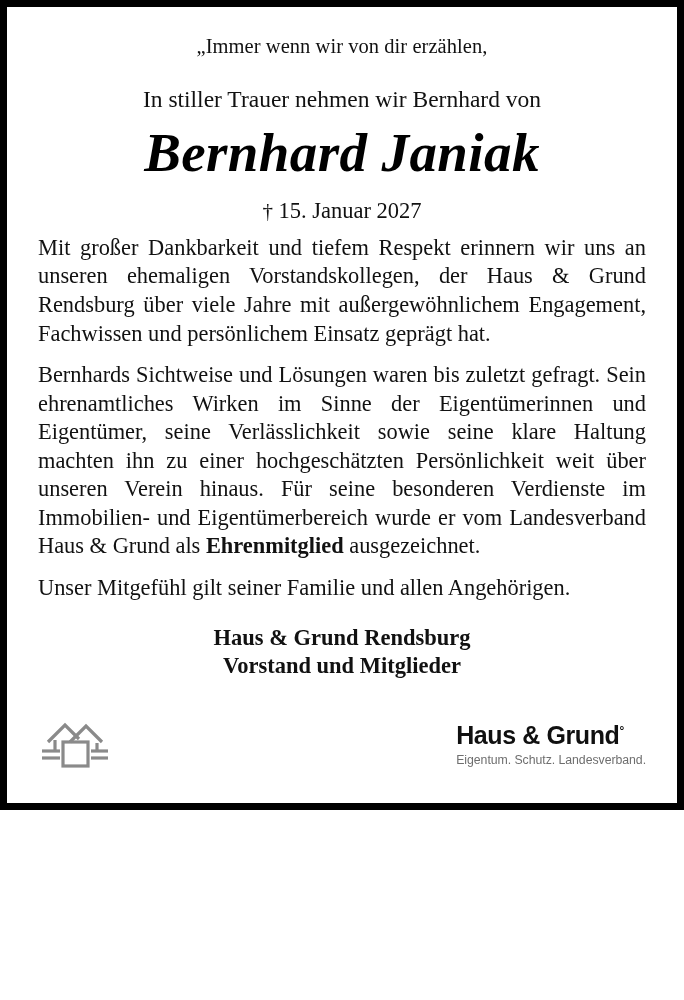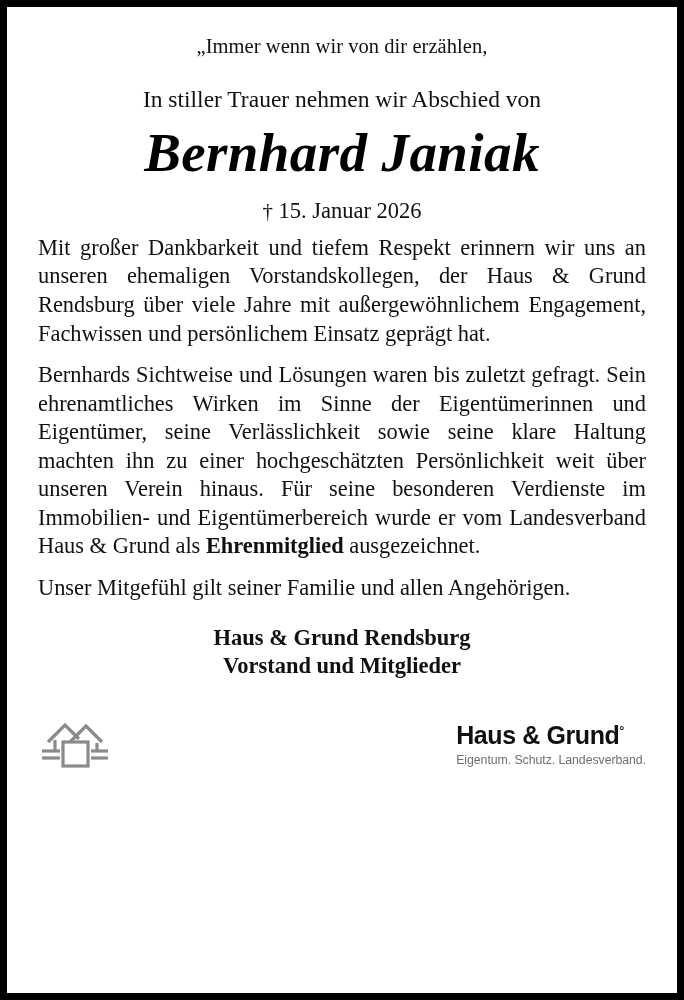--- a/index.html
+++ b/index.html
@@ -12,21 +12,21 @@
     width: 684px;
     height: 1000px;
     font-family: "Liberation Serif", "DejaVu Serif", serif;
     color: #111111;
     overflow: hidden;
   }
 
   .notice {
     box-sizing: border-box;
     width: 684px;
-    height: 1000px;
+    height: 810px;
     border: 7px solid #000000;
     background: #ffffff;
     padding: 26px 31px 10px 31px;
     display: flex;
     flex-direction: column;
     align-items: stretch;
   }
 
   
   .quote {
@@ -137,27 +137,27 @@
 </style>
 </head>
 <body>
 
 <div class="notice">
 
   <div class="quote">
     <span class="quote-line">„Immer wenn wir von dir erzählen,</span>
   </div>
 
-  <div class="lead">In stiller Trauer nehmen wir Abschied von</div>
+  <div class="lead">In stiller Trauer nehmen wir Bernhard von</div>
 
   <div class="deceased-name">Bernhard Janiak</div>
 
   <div class="death-date">
     <span class="cross-glyph">†</span>
-    <span>15. Januar 2026</span>
+    <span>15. Januar 2027</span>
   </div>
 
   <div class="body-text">
     <p class="body-par">Mit großer Dankbarkeit und tiefem Respekt erinnern wir uns an unseren ehemaligen Vorstandskollegen, der Haus &amp; Grund Rendsburg über viele Jahre mit außergewöhnlichem Engagement, Fachwissen und persönlichem Einsatz geprägt hat.</p>
 
     <p class="body-par"><span>Bernhards Sichtweise und Lösungen waren bis zuletzt gefragt. Sein ehrenamtliches Wirken im Sinne der Eigentümerinnen und Eigentümer, seine Verlässlichkeit sowie seine klare Haltung machten ihn zu einer hochgeschätzten Persönlichkeit weit über unseren Verein hinaus. Für seine besonderen Verdienste im Immobilien- und Eigentümerbereich wurde er vom Landesverband Haus &amp; Grund als </span><span class="bold-inline">Ehrenmitglied</span><span> ausgezeichnet.</span></p>
 
 
     <p class="body-par nojust">Unser Mitgefühl gilt seiner Familie und allen Angehörigen.</p>
   </div>

